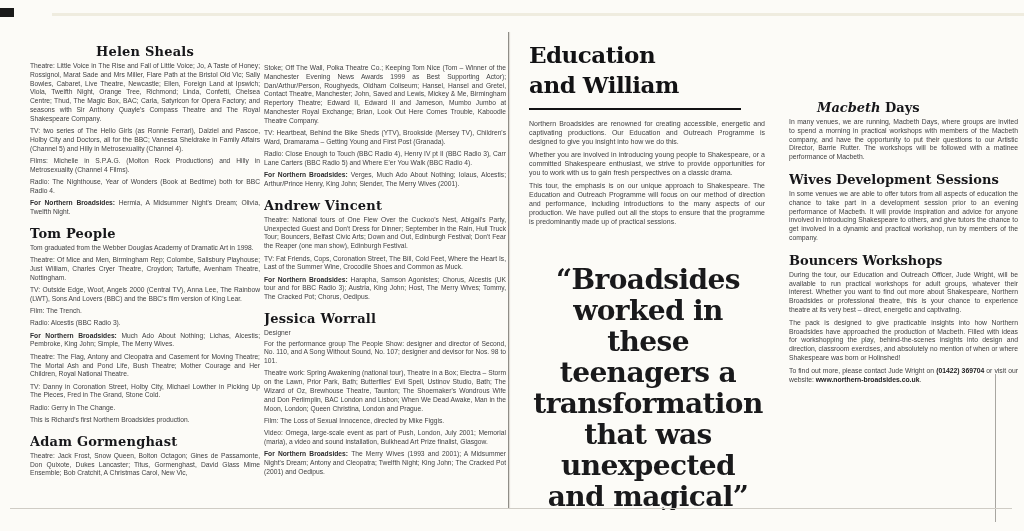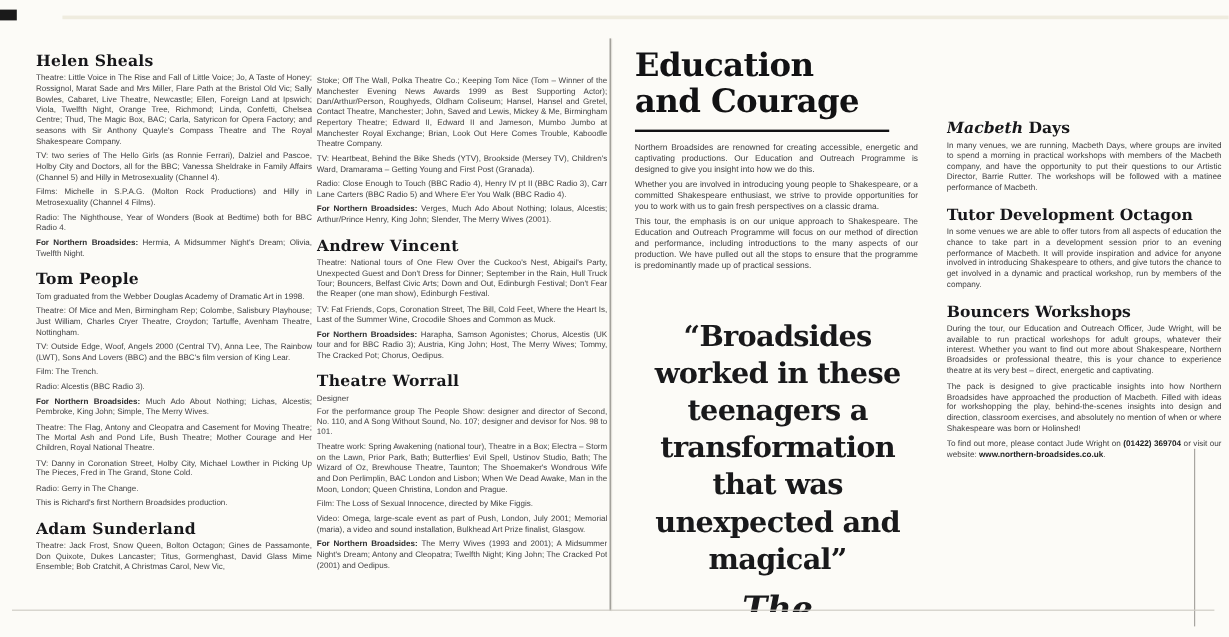--- a/index.html
+++ b/index.html
@@ -10,35 +10,35 @@
   .right-edge{position:absolute;left:995px;top:374px;width:1px;height:148px;background:#a8a6a1;}
   .bottom-edge{position:absolute;left:10px;top:508px;width:1002px;height:1px;background:#cfccc5;}
 
   .col{position:absolute;overflow:hidden;}
   #col-l1{left:30px;top:44px;width:230px;height:468px;}
   #col-l2{left:264px;top:64px;width:242px;height:460px;}
   #rp-main{left:529px;top:40px;width:238px;height:470px;}
   #rp-side{left:789px;top:100px;width:229px;height:412px;}
 
   .bio-name{font-family:"DejaVu Serif",serif;font-weight:bold;font-size:13px;letter-spacing:.2px;color:#17171a;margin:9px 0 3px 0;}
-  .bio-name:first-child{margin-top:0;}
+  .bio-name:first-child{margin-top:0;text-align:center;}
   .bio-subtitle{font-size:6.7px;color:#3e3e40;margin:0 0 3.5px 0;}
   .bio-para{font-size:6.7px;line-height:8.8px;color:#3e3e40;text-align:justify;margin:0 0 3.5px 0;}
   .lead{color:#3e3e40;}
   .lead.bold{font-weight:bold;color:#2c2c2e;}
 
-  .edu-title{font-family:"DejaVu Serif",serif;font-weight:bold;font-size:27px;line-height:30px;letter-spacing:-.5px;color:#121214;margin:0;}
+  .edu-title{font-family:"DejaVu Serif",serif;font-weight:bold;font-size:23px;line-height:30px;letter-spacing:-.5px;color:#121214;margin:0;}
   .title-rule{width:212px;height:2px;background:#121214;margin:8px 0 9px 0;}
   .intro-para{font-size:7px;line-height:9px;color:#3e3e40;text-align:justify;margin:0 0 4px 0;width:236px;}
 
-  .pull-quote{font-family:"DejaVu Serif",serif;font-weight:bold;font-size:24px;line-height:31px;letter-spacing:-.6px;color:#19191b;text-align:center;margin:38px 0 0 0;width:238px;}
+  .pull-quote{font-family:"DejaVu Serif",serif;font-weight:bold;font-size:28px;line-height:31px;letter-spacing:-.6px;color:#19191b;text-align:center;margin:38px 0 0 0;width:238px;}
   .quote-attr{font-family:"DejaVu Serif",serif;font-weight:bold;font-style:italic;font-size:28px;color:#19191b;text-align:center;margin:10px 0 0 0;width:238px;}
 
   .side-head{font-family:"DejaVu Serif",serif;font-weight:bold;font-size:13px;color:#17171a;margin:10px 0 3px 0;}
-  .side-head:first-child{margin-top:0;}
+  .side-head:first-child{margin-top:0;margin-left:28px;}
   .side-head .em{font-style:italic;}
   .side-para{font-size:6.8px;line-height:8.8px;color:#3e3e40;text-align:justify;margin:0 0 4px 0;}
   .contact{font-size:6.8px;line-height:8.8px;color:#3e3e40;text-align:justify;margin:3px 0 0 0;}
   .contact b{color:#232325;}
 </style>
 </head>
 <body>
 
 <div id="scan">
   <div class="scan-mark"></div>
@@ -55,57 +55,57 @@
       <p class="bio-para"><span>Tom graduated from the Webber Douglas Academy of Dramatic Art in 1998.</span></p>
       <p class="bio-para"><span class="lead">Theatre: </span><span>Of Mice and Men, Birmingham Rep; Colombe, Salisbury Playhouse; Just William, Charles Cryer Theatre, Croydon; Tartuffe, Avenham Theatre, Nottingham.</span></p>
       <p class="bio-para"><span class="lead">TV: </span><span>Outside Edge, Woof, Angels 2000 (Central TV), Anna Lee, The Rainbow (LWT), Sons And Lovers (BBC) and the BBC's film version of King Lear.</span></p>
       <p class="bio-para"><span class="lead">Film: </span><span>The Trench.</span></p>
       <p class="bio-para"><span class="lead">Radio: </span><span>Alcestis (BBC Radio 3).</span></p>
       <p class="bio-para"><span class="lead bold">For Northern Broadsides: </span><span>Much Ado About Nothing; Lichas, Alcestis; Pembroke, King John; Simple, The Merry Wives.</span></p>
       <p class="bio-para"><span class="lead">Theatre: </span><span>The Flag, Antony and Cleopatra and Casement for Moving Theatre; The Mortal Ash and Pond Life, Bush Theatre; Mother Courage and Her Children, Royal National Theatre.</span></p>
       <p class="bio-para"><span class="lead">TV: </span><span>Danny in Coronation Street, Holby City, Michael Lowther in Picking Up The Pieces, Fred in The Grand, Stone Cold.</span></p>
       <p class="bio-para"><span class="lead">Radio: </span><span>Gerry in The Change.</span></p>
       <p class="bio-para"><span>This is Richard's first Northern Broadsides production.</span></p>
-      <h3 class="bio-name">Adam Sunderland</h3>
+      <h3 class="bio-name">Adam Gormenghast</h3>
       <p class="bio-para"><span class="lead">Theatre: </span><span>Jack Frost, Snow Queen, Bolton Octagon; Gines de Passamonte, Don Quixote, Dukes Lancaster; Titus, Gormenghast, David Glass Mime Ensemble; Bob Cratchit, A Christmas Carol, New Vic,</span></p>
     </div>
 
   <div id="col-l2" class="col">
       <p class="bio-para"><span>Stoke; Off The Wall, Polka Theatre Co.; Keeping Tom Nice (Tom – Winner of the Manchester Evening News Awards 1999 as Best Supporting Actor); Dan/Arthur/Person, Roughyeds, Oldham Coliseum; Hansel, Hansel and Gretel, Contact Theatre, Manchester; John, Saved and Lewis, Mickey &amp; Me, Birmingham Repertory Theatre; Edward II, Edward II and Jameson, Mumbo Jumbo at Manchester Royal Exchange; Brian, Look Out Here Comes Trouble, Kaboodle Theatre Company.</span></p>
       <p class="bio-para"><span class="lead">TV: </span><span>Heartbeat, Behind the Bike Sheds (YTV), Brookside (Mersey TV), Children's Ward, Dramarama – Getting Young and First Post (Granada).</span></p>
       <p class="bio-para"><span class="lead">Radio: </span><span>Close Enough to Touch (BBC Radio 4), Henry IV pt II (BBC Radio 3), Carr Lane Carters (BBC Radio 5) and Where E'er You Walk (BBC Radio 4).</span></p>
       <p class="bio-para"><span class="lead bold">For Northern Broadsides: </span><span>Verges, Much Ado About Nothing; Iolaus, Alcestis; Arthur/Prince Henry, King John; Slender, The Merry Wives (2001).</span></p>
       <h3 class="bio-name">Andrew Vincent</h3>
       <p class="bio-para"><span class="lead">Theatre: </span><span>National tours of One Flew Over the Cuckoo's Nest, Abigail's Party, Unexpected Guest and Don't Dress for Dinner; September in the Rain, Hull Truck Tour; Bouncers, Belfast Civic Arts; Down and Out, Edinburgh Festival; Don't Fear the Reaper (one man show), Edinburgh Festival.</span></p>
       <p class="bio-para"><span class="lead">TV: </span><span>Fat Friends, Cops, Coronation Street, The Bill, Cold Feet, Where the Heart Is, Last of the Summer Wine, Crocodile Shoes and Common as Muck.</span></p>
       <p class="bio-para"><span class="lead bold">For Northern Broadsides: </span><span>Harapha, Samson Agonistes; Chorus, Alcestis (UK tour and for BBC Radio 3); Austria, King John; Host, The Merry Wives; Tommy, The Cracked Pot; Chorus, Oedipus.</span></p>
-      <h3 class="bio-name">Theatre Worrall</h3>
+      <h3 class="bio-name">Jessica Worrall</h3>
       <div class="bio-subtitle">Designer</div>
       <p class="bio-para"><span>For the performance group The People Show: designer and director of Second, No. 110, and A Song Without Sound, No. 107; designer and devisor for Nos. 98 to 101.</span></p>
       <p class="bio-para"><span class="lead">Theatre work: </span><span>Spring Awakening (national tour), Theatre in a Box; Electra – Storm on the Lawn, Prior Park, Bath; Butterflies' Evil Spell, Ustinov Studio, Bath; The Wizard of Oz, Brewhouse Theatre, Taunton; The Shoemaker's Wondrous Wife and Don Perlimplin, BAC London and Lisbon; When We Dead Awake, Man in the Moon, London; Queen Christina, London and Prague.</span></p>
       <p class="bio-para"><span class="lead">Film: </span><span>The Loss of Sexual Innocence, directed by Mike Figgis.</span></p>
       <p class="bio-para"><span class="lead">Video: </span><span>Omega, large-scale event as part of Push, London, July 2001; Memorial (maria), a video and sound installation, Bulkhead Art Prize finalist, Glasgow.</span></p>
       <p class="bio-para"><span class="lead bold">For Northern Broadsides: </span><span>The Merry Wives (1993 and 2001); A Midsummer Night's Dream; Antony and Cleopatra; Twelfth Night; King John; The Cracked Pot (2001) and Oedipus.</span></p>
     </div>
 
   <div id="rp-main" class="col">
-    <h1 class="edu-title"><span>Education</span><br><span>and Courage</span></h1>
+    <h1 class="edu-title"><span>Education</span><br><span>and William</span></h1>
     <div class="title-rule"></div>
     <p class="intro-para">Northern Broadsides are renowned for creating accessible, energetic and captivating productions. Our Education and Outreach Programme is designed to give you insight into how we do this.</p>
     <p class="intro-para">Whether you are involved in introducing young people to Shakespeare, or a committed Shakespeare enthusiast, we strive to provide opportunities for you to work with us to gain fresh perspectives on a classic drama.</p>
     <p class="intro-para">This tour, the emphasis is on our unique approach to Shakespeare. The Education and Outreach Programme will focus on our method of direction and performance, including introductions to the many aspects of our production. We have pulled out all the stops to ensure that the programme is predominantly made up of practical sessions.</p>
     <p class="pull-quote">“Broadsides worked in these teenagers a transformation that was unexpected and magical”</p>
     <p class="quote-attr">The Independent</p>
   </div>
 
   <div id="rp-side" class="col">
     <div id="rp-sections">
         <h4 class="side-head"><span class="em">Macbeth</span><span> Days</span></h4>
         <p class="side-para">In many venues, we are running, Macbeth Days, where groups are invited to spend a morning in practical workshops with members of the Macbeth company, and have the opportunity to put their questions to our Artistic Director, Barrie Rutter. The workshops will be followed with a matinee performance of Macbeth.</p>
-        <h4 class="side-head"><span>Tutor Development Octagon</span></h4>
+        <h4 class="side-head"><span>Wives Development Sessions</span></h4>
         <p class="side-para">In some venues we are able to offer tutors from all aspects of education the chance to take part in a development session prior to an evening performance of Macbeth. It will provide inspiration and advice for anyone involved in introducing Shakespeare to others, and give tutors the chance to get involved in a dynamic and practical workshop, run by members of the company.</p>
         <h4 class="side-head"><span>Bouncers Workshops</span></h4>
         <p class="side-para">During the tour, our Education and Outreach Officer, Jude Wright, will be available to run practical workshops for adult groups, whatever their interest. Whether you want to find out more about Shakespeare, Northern Broadsides or professional theatre, this is your chance to experience theatre at its very best – direct, energetic and captivating.</p>
         <p class="side-para">The pack is designed to give practicable insights into how Northern Broadsides have approached the production of Macbeth. Filled with ideas for workshopping the play, behind-the-scenes insights into design and direction, classroom exercises, and absolutely no mention of when or where Shakespeare was born or Holinshed!</p>
       </div>
     <p class="contact"><span>To find out more, please contact Jude Wright on </span><b>(01422) 369704</b><span> or visit our website: </span><b>www.northern-broadsides.co.uk</b><span>.</span></p>
   </div>
 
   <div class="fold-line"></div>
   <div class="right-edge"></div>

